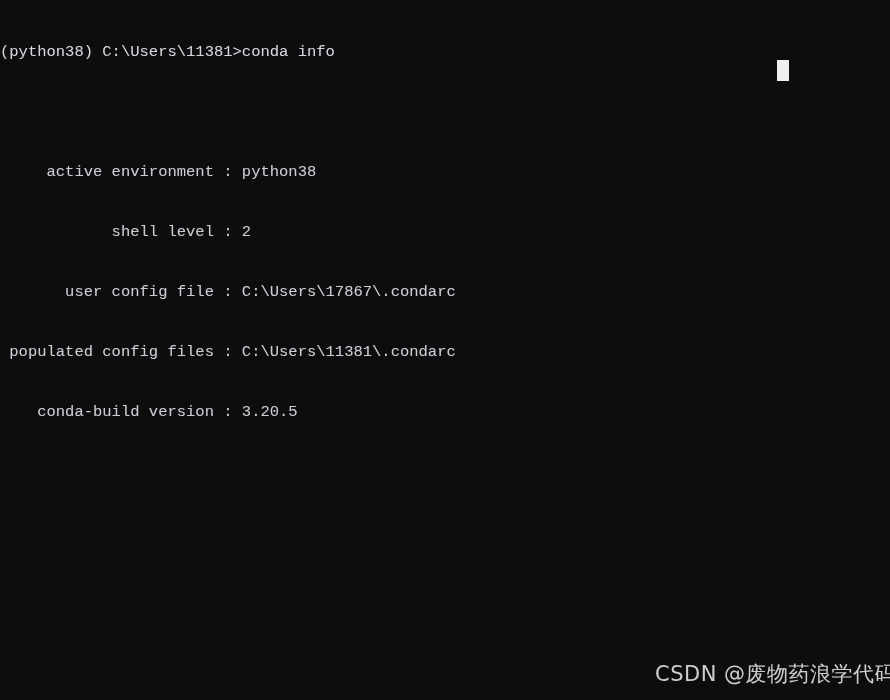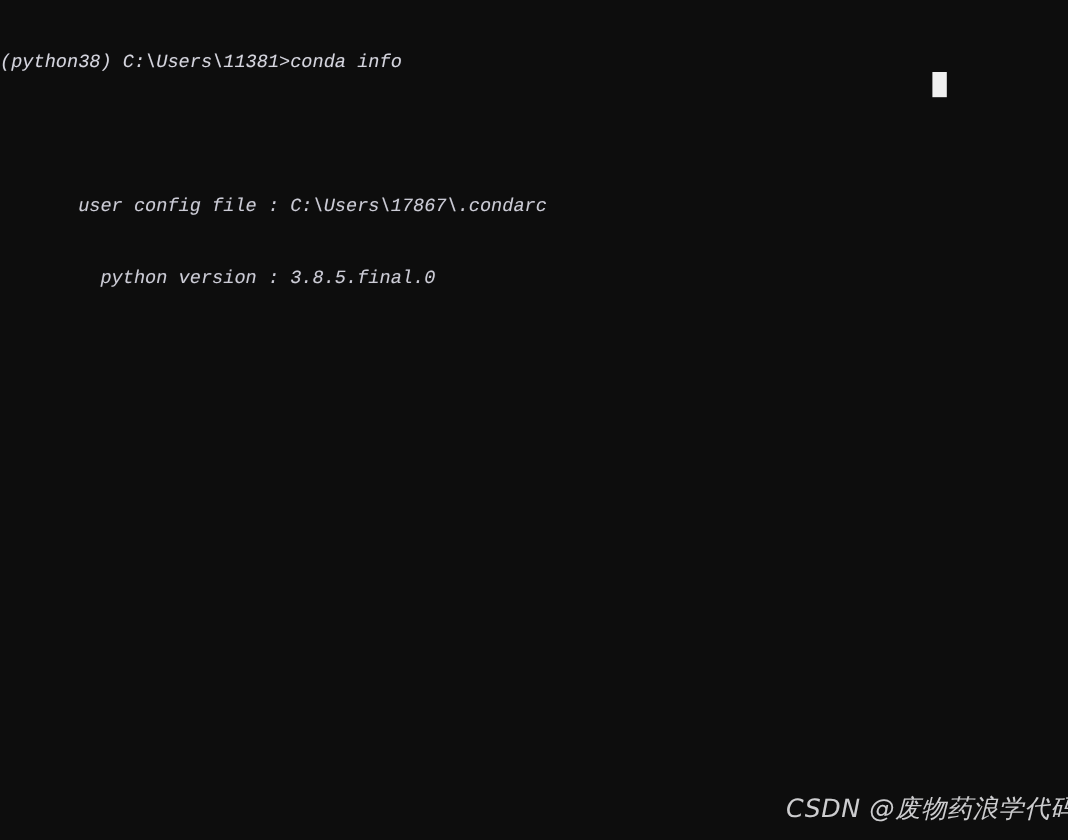--- a/index.html
+++ b/index.html
@@ -11,21 +11,20 @@
     position: relative;
     width: 890px;
     height: 700px;
     background: #0d0d0d;
     overflow: hidden;
     font-family: "Liberation Mono", "DejaVu Sans Mono", monospace;
     font-size: 15.5px;
     line-height: 20px;
     color: #ccccd6;
     letter-spacing: 0px;
-    font-style: italic;
   }
   .screen {
     position: absolute;
     top: 2px;
     left: 0px;
     white-space: pre;
     font-family: "Liberation Mono", "DejaVu Sans Mono", monospace;
     font-size: 15.5px;
     line-height: 20px;
   }
@@ -59,22 +58,25 @@
   }
 </style>
 </head>
 <body>
 
 <div id="terminal">
 
   <div class="screen">
     <div class="line prompt-line">(python38) C:\Users\11381&gt;conda info</div>
     <div class="line"></div>
+    <div class="line">     active environment : python38</div>
+    <div class="line">            shell level : 2</div>
     <div class="line">       user config file : C:\Users\17867\.condarc</div>
-    <div class="line">         python version : 3.8.5.final.0</div>
+    <div class="line"> populated config files : C:\Users\11381\.condarc</div>
+    <div class="line">    conda-build version : 3.20.5</div>
     
     
     
     
     
     
     
     
     
     

